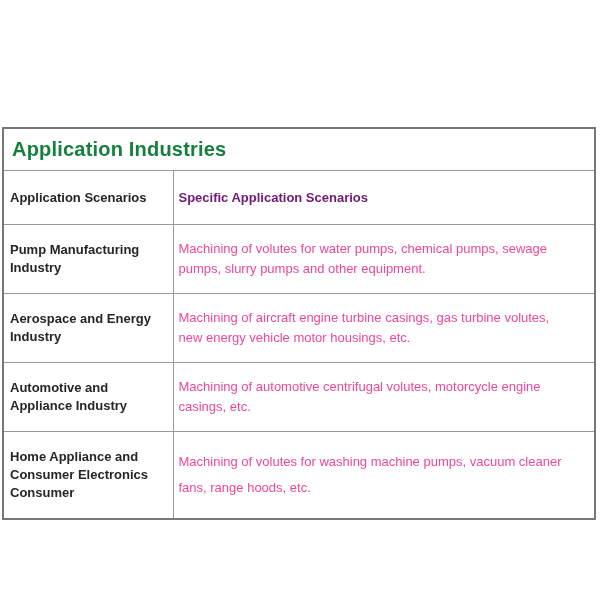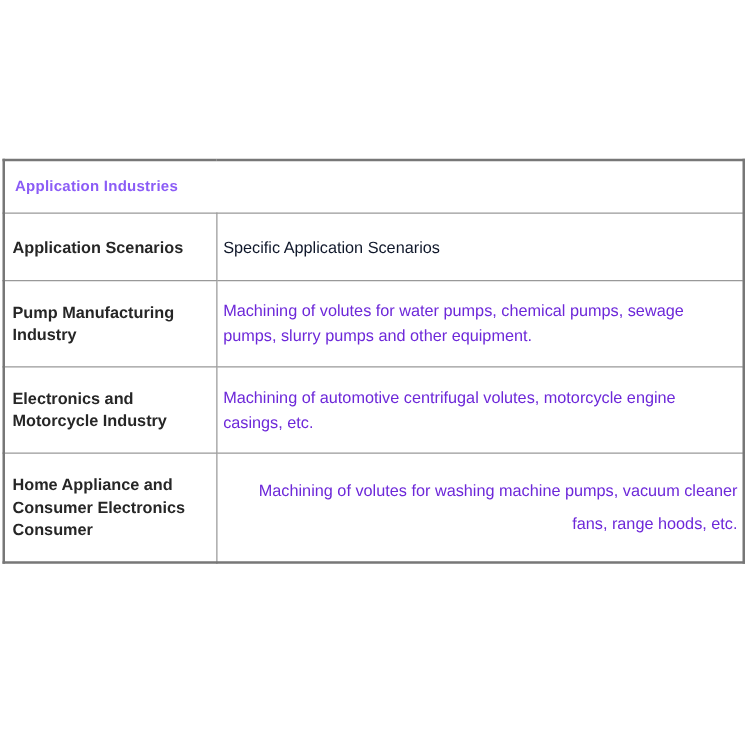--- a/index.html
+++ b/index.html
@@ -26,57 +26,57 @@
     border: 1px solid #999999;
     overflow: hidden;
     vertical-align: middle;
     text-align: left;
   }
   col.c-industry { width: 170px; }
   col.c-scenarios { width: auto; }
 
   tr.title-row { height: 42px; }
   td.title-cell {
-    font-size: 12px;
+    font-size: 20px;
     font-weight: 600;
-    color: #8b5cf6;
+    color: #15803d;
     padding: 6px 8px;
     letter-spacing: 0.2px;
   }
   tr.header-row { height: 54px; }
   th.h-industry {
     font-size: 13px;
     font-weight: 700;
     color: #262626;
     padding: 2px 6px;
   }
   th.h-scenarios {
     font-size: 13px;
-    font-weight: 400;
-    color: #0f172a;
+    font-weight: 700;
+    color: #701a75;
     padding: 2px 8px 2px 5px;
   }
   td.industry {
     font-size: 13px;
     font-weight: 700;
     color: #262626;
     line-height: 18px;
     padding: 16px 6px;
   }
   td.scenarios {
     font-size: 13px;
     font-weight: 400;
-    color: #6d28d9;
+    color: #ec4899;
     line-height: 20px;
-    padding: 1px 4px 1px 5px;
+    padding: 1px 24px 1px 5px;
   }
   tr.r-2line { height: 42px; }
   tr.r-3line { height: 54px; }
   tr.r-1line { height: 20px; }
-  tr.r-3line td.scenarios { line-height: 26px; text-align: right; }
+  tr.r-3line td.scenarios { line-height: 26px; }
 </style>
 </head>
 <body>
 
 <div class="panel">
   <table class="app-table">
     <colgroup>
       <col class="c-industry">
       <col class="c-scenarios">
     </colgroup>
@@ -86,21 +86,25 @@
       </tr>
       <tr class="header-row">
         <th class="h-industry">Application Scenarios</th>
         <th class="h-scenarios">Specific Application Scenarios</th>
       </tr>
       <tr class="r-2line">
         <td class="industry">Pump Manufacturing Industry</td>
         <td class="scenarios">Machining of volutes for water pumps, chemical pumps, sewage pumps, slurry pumps and other equipment.</td>
       </tr>
       <tr class="r-2line">
-        <td class="industry">Electronics and Motorcycle Industry</td>
+        <td class="industry">Aerospace and Energy Industry</td>
+        <td class="scenarios">Machining of aircraft engine turbine casings, gas turbine volutes, new energy vehicle motor housings, etc.</td>
+      </tr>
+      <tr class="r-2line">
+        <td class="industry">Automotive and Appliance Industry</td>
         <td class="scenarios">Machining of automotive centrifugal volutes, motorcycle engine casings, etc.</td>
       </tr>
       <tr class="r-3line">
         <td class="industry">Home Appliance and Consumer Electronics Consumer</td>
         <td class="scenarios">Machining of volutes for washing machine pumps, vacuum cleaner fans, range hoods, etc.</td>
       </tr>
     </tbody>
   </table>
 </div>
 

